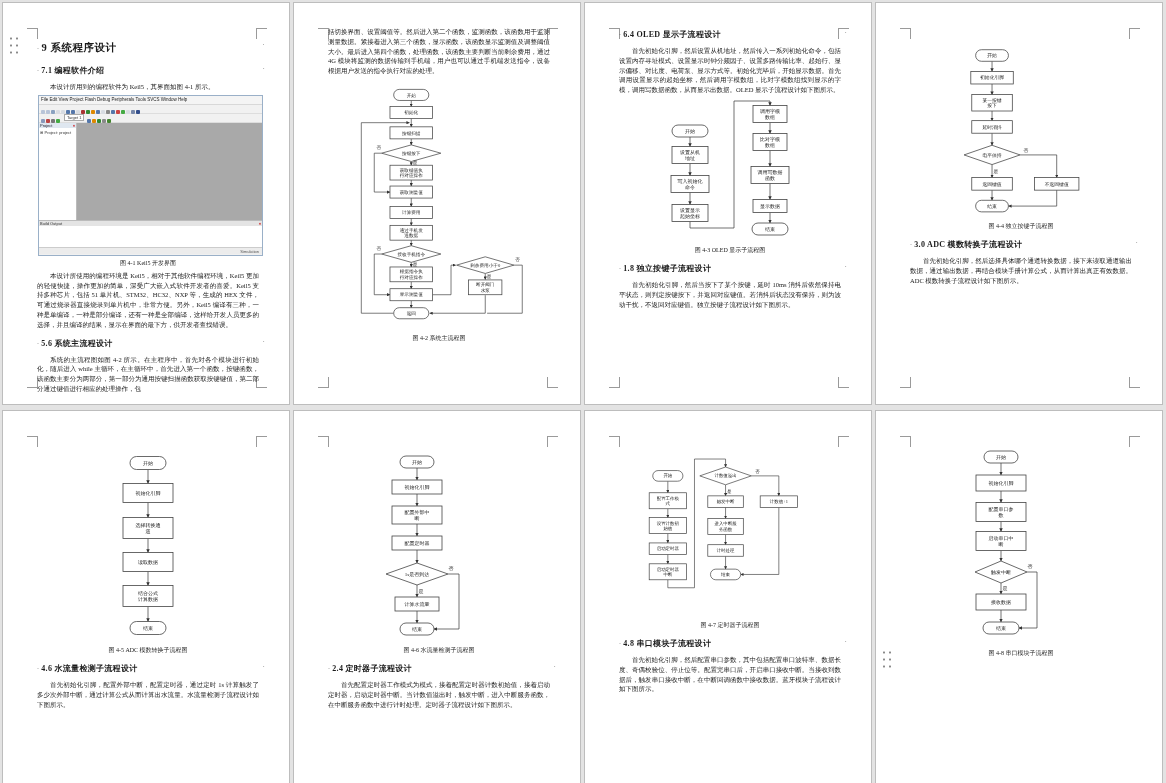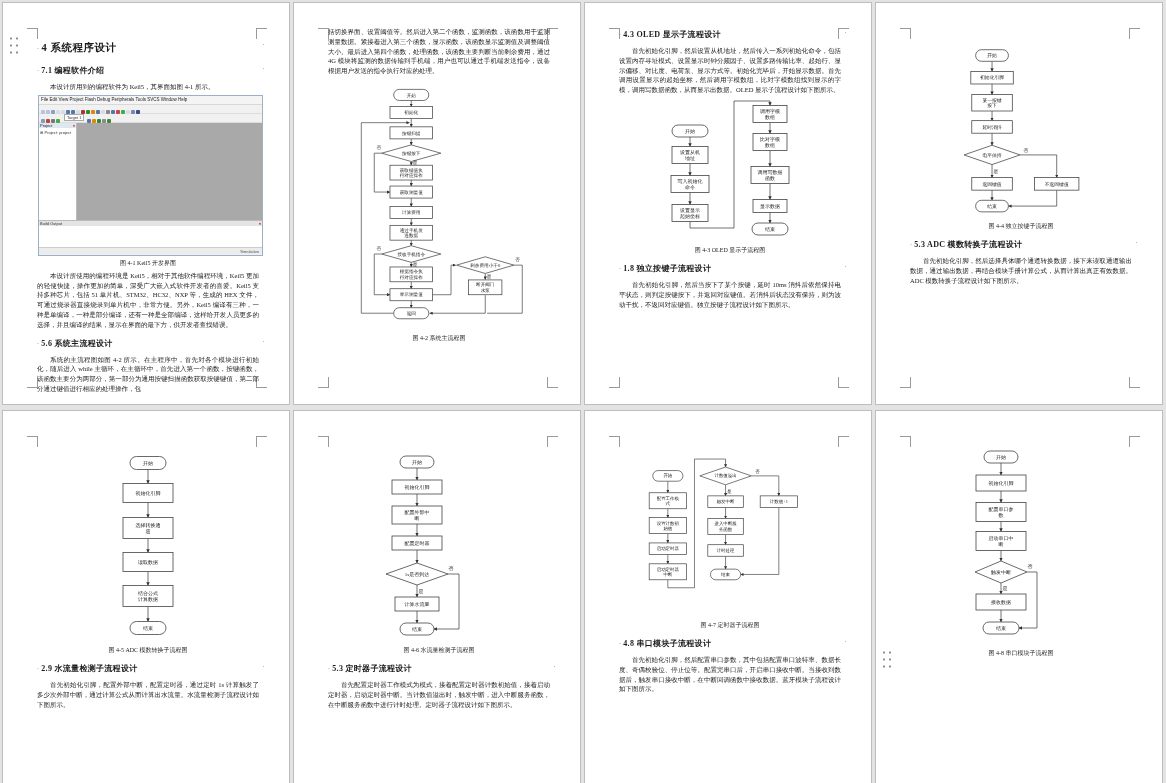--- a/index.html
+++ b/index.html
@@ -53,21 +53,21 @@
 
 <div class="board">
 
   <div class="page" style="left:2px;top:2px;">
     <div class="cm tl"></div>
     <div class="cm tr"></div>
     <div class="cm bl"></div>
     <div class="cm br"></div>
     <div class="dots" style="left:5px;top:32px;"></div>
     <div class="pc">
-      <div class="h1"><span class="ldot">·</span><span>4 系统程序设计</span><span class="pm">·</span></div>
+      <div class="h1"><span class="ldot">·</span><span>9 系统程序设计</span><span class="pm">·</span></div>
       <div class="h2"><span class="ldot">·</span><span>7.1 编程软件介绍</span><span class="pm">·</span></div>
       <div class="para ind">本设计所用到的编程软件为 Keil5，其界面如图 4-1 所示。</div>
 
       <div class="keil">
         <div class="k-menu">File  Edit  View  Project  Flash  Debug  Peripherals  Tools  SVCS  Window  Help</div>
         <div class="k-tb">
             <span><span class="sw" style="background: rgb(184, 196, 216);"></span><span class="sw" style="background: rgb(184, 196, 216);"></span><span class="sw" style="background: rgb(138, 162, 192);"></span><span class="sw" style="background: rgb(216, 220, 226);"></span><span class="sw" style="background: rgb(216, 220, 226);"></span><span class="sw" style="background: rgb(85, 119, 170);"></span><span class="sw" style="background: rgb(85, 119, 170);"></span><span class="sw" style="background: rgb(216, 220, 226);"></span><span class="sw" style="background: rgb(170, 51, 51);"></span><span class="sw" style="background: rgb(51, 136, 51);"></span><span class="sw" style="background: rgb(221, 136, 0);"></span><span class="sw" style="background: rgb(85, 119, 170);"></span><span class="sw" style="background: rgb(216, 220, 226);"></span><span class="sw" style="background: rgb(136, 136, 136);"></span><span class="sw" style="background: rgb(85, 119, 170);"></span><span class="sw" style="background: rgb(204, 68, 68);"></span><span class="sw" style="background: rgb(68, 170, 68);"></span><span class="sw" style="background: rgb(216, 220, 226);"></span><span class="sw" style="background: rgb(119, 136, 170);"></span><span class="sw" style="background: rgb(51, 79, 141);"></span></span>
           </div>
         <div class="k-tb">
             <span><span class="sw" style="background: rgb(136, 153, 187);"></span><span class="sw" style="background: rgb(187, 68, 68);"></span><span class="sw" style="background: rgb(119, 119, 119);"></span><span class="sw" style="background: rgb(68, 170, 68);"></span></span>
@@ -175,21 +175,21 @@
       <div class="cap">图 4-2 系统主流程图</div>
     </div>
   </div>
 
   <div class="page" style="left:584px;top:2px;">
     <div class="cm tl"></div>
     <div class="cm tr"></div>
     <div class="cm bl"></div>
     <div class="cm br"></div>
     <div class="pc">
-      <div class="h2" style="margin-top:2px;"><span class="ldot">·</span><span>4.3 OLED 显示子流程设计</span><span class="pm">·</span></div>
+      <div class="h2" style="margin-top:2px;"><span class="ldot">·</span><span>6.4 OLED 显示子流程设计</span><span class="pm">·</span></div>
       <div class="para ind">首先初始化引脚，然后设置从机地址，然后传入一系列初始化命令，包括设置内存寻址模式、设置显示时钟分频因子、设置多路传输比率、起始行、显示偏移、对比度、电荷泵、显示方式等。初始化完毕后，开始显示数据。首先调用设置显示的起始坐标，然后调用字模数组，比对字模数组找到显示的字模，调用写数据函数，从而显示出数据。OLED 显示子流程设计如下图所示。</div>
       <div class="flow">
           <svg width="200" height="145" viewBox="0 0 200 145">
             <defs>
               <marker id="arw1" viewBox="0 0 6 6" refX="5.5" refY="3" markerWidth="5" markerHeight="5" orient="auto-start-reverse">
                 <path d="M0,0 L6,3 L0,6 Z" fill="#333"></path>
               </marker>
             </defs>
             <polyline points="60,39 60,48.5" fill="none" stroke="#333" stroke-width="0.7" marker-end="url(#arw1)"></polyline>
             <polyline points="60,65.5 60,77.5" fill="none" stroke="#333" stroke-width="0.7" marker-end="url(#arw1)"></polyline>
@@ -267,21 +267,21 @@
             <text x="85" y="156.8" text-anchor="middle" font-size="5">返回键值</text>
             <rect x="129" y="148.5" width="46" height="13" rx="0" fill="#fff" stroke="#444" stroke-width="0.8"></rect>
             <text x="152" y="156.8" text-anchor="middle" font-size="5">不返回键值</text>
             <rect x="68" y="172" width="34" height="12" rx="6" fill="#fff" stroke="#444" stroke-width="0.8"></rect>
             <text x="85" y="179.8" text-anchor="middle" font-size="5">结束</text>
             <text x="89" y="144" text-anchor="middle" font-size="5">是</text>
             <text x="120" y="122" text-anchor="middle" font-size="5">否</text>
           </svg>
         </div>
       <div class="cap">图 4-4 独立按键子流程图</div>
-      <div class="h2"><span class="ldot">·</span><span>5.3 ADC 模数转换子流程设计</span><span class="pm">·</span></div>
+      <div class="h2"><span class="ldot">·</span><span>3.0 ADC 模数转换子流程设计</span><span class="pm">·</span></div>
       <div class="para ind">首先初始化引脚，然后选择具体哪个通道转换数据，接下来读取通道输出数据，通过输出数据，再结合模块手册计算公式，从而计算出真正有效数据。ADC 模数转换子流程设计如下图所示。</div>
     </div>
   </div>
 
   <div class="page" style="left:2px;top:410px;">
     <div class="cm tl"></div>
     <div class="cm tr"></div>
 
     <div class="pc">
       <div class="flow" style="margin-top:8px;">
@@ -306,21 +306,21 @@
             <rect x="65" y="109.5" width="50" height="19" rx="0" fill="#fff" stroke="#444" stroke-width="0.8"></rect>
             <text x="90" y="120.8" text-anchor="middle" font-size="5">读取数据</text>
             <rect x="65" y="142.5" width="50" height="21" rx="0" fill="#fff" stroke="#444" stroke-width="0.8"></rect>
             <text x="90" y="151.8" text-anchor="middle" font-size="5">结合公式</text>
             <text x="90" y="157.8" text-anchor="middle" font-size="5">计算数据</text>
             <rect x="72" y="178.5" width="36" height="13" rx="6.5" fill="#fff" stroke="#444" stroke-width="0.8"></rect>
             <text x="90" y="186.8" text-anchor="middle" font-size="5">结束</text>
           </svg>
         </div>
       <div class="cap">图 4-5 ADC 模数转换子流程图</div>
-      <div class="h2"><span class="ldot">·</span><span>2.9 水流量检测子流程设计</span><span class="pm">·</span></div>
+      <div class="h2"><span class="ldot">·</span><span>4.6 水流量检测子流程设计</span><span class="pm">·</span></div>
       <div class="para ind">首先初始化引脚，配置外部中断，配置定时器，通过定时 1s 计算触发了多少次外部中断，通过计算公式从而计算出水流量。水流量检测子流程设计如下图所示。</div>
     </div>
   </div>
 
   <div class="page" style="left:293px;top:410px;">
     <div class="cm tl"></div>
     <div class="cm tr"></div>
 
     <div class="pc">
       <div class="flow" style="margin-top:8px;">
@@ -350,21 +350,21 @@
             <text x="78" y="132.8" text-anchor="middle" font-size="5">1s是否到达</text>
             <rect x="56" y="154" width="44" height="14" rx="0" fill="#fff" stroke="#444" stroke-width="0.8"></rect>
             <text x="78" y="162.8" text-anchor="middle" font-size="5">计算水流量</text>
             <rect x="61" y="180" width="34" height="12" rx="6" fill="#fff" stroke="#444" stroke-width="0.8"></rect>
             <text x="78" y="187.8" text-anchor="middle" font-size="5">结束</text>
             <text x="82" y="150" text-anchor="middle" font-size="5">是</text>
             <text x="112" y="127" text-anchor="middle" font-size="5">否</text>
           </svg>
         </div>
       <div class="cap">图 4-6 水流量检测子流程图</div>
-      <div class="h2"><span class="ldot">·</span><span>5.3 定时器子流程设计</span><span class="pm">·</span></div>
+      <div class="h2"><span class="ldot">·</span><span>2.4 定时器子流程设计</span><span class="pm">·</span></div>
       <div class="para ind">首先配置定时器工作模式为模式，接着配置定时器计数初始值，接着启动定时器，启动定时器中断。当计数值溢出时，触发中断，进入中断服务函数，在中断服务函数中进行计时处理。定时器子流程设计如下图所示。</div>
     </div>
   </div>
 
   <div class="page" style="left:584px;top:410px;">
     <div class="cm tl"></div>
     <div class="cm tr"></div>
 
     <div class="pc">
       <div class="flow" style="margin-top:8px;">

